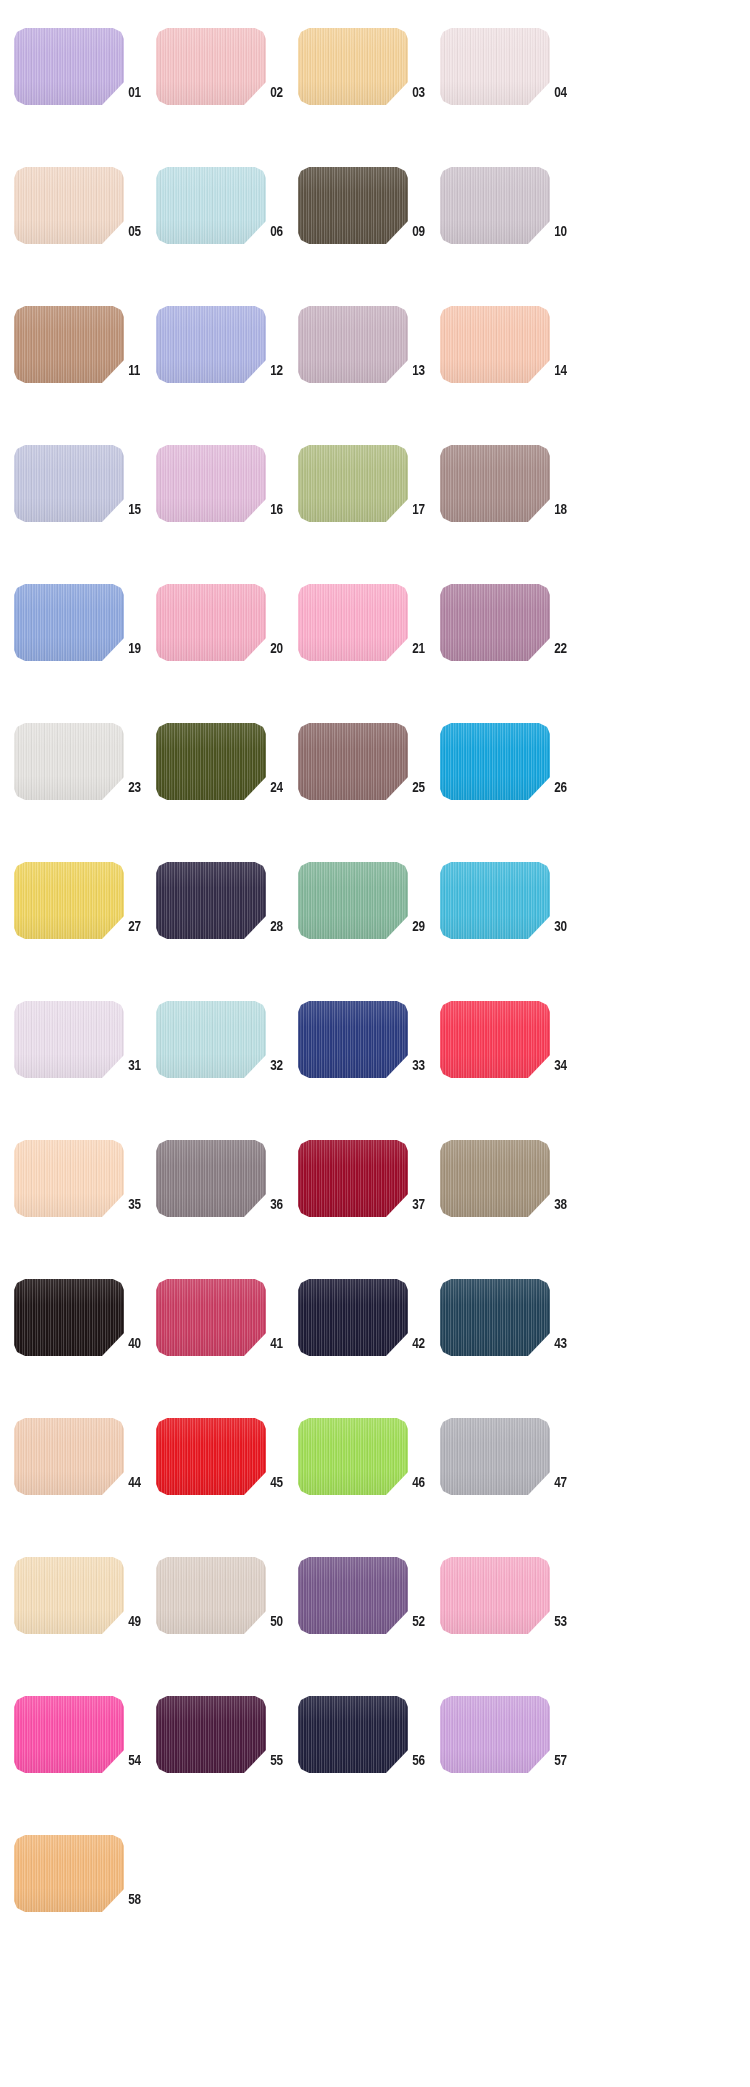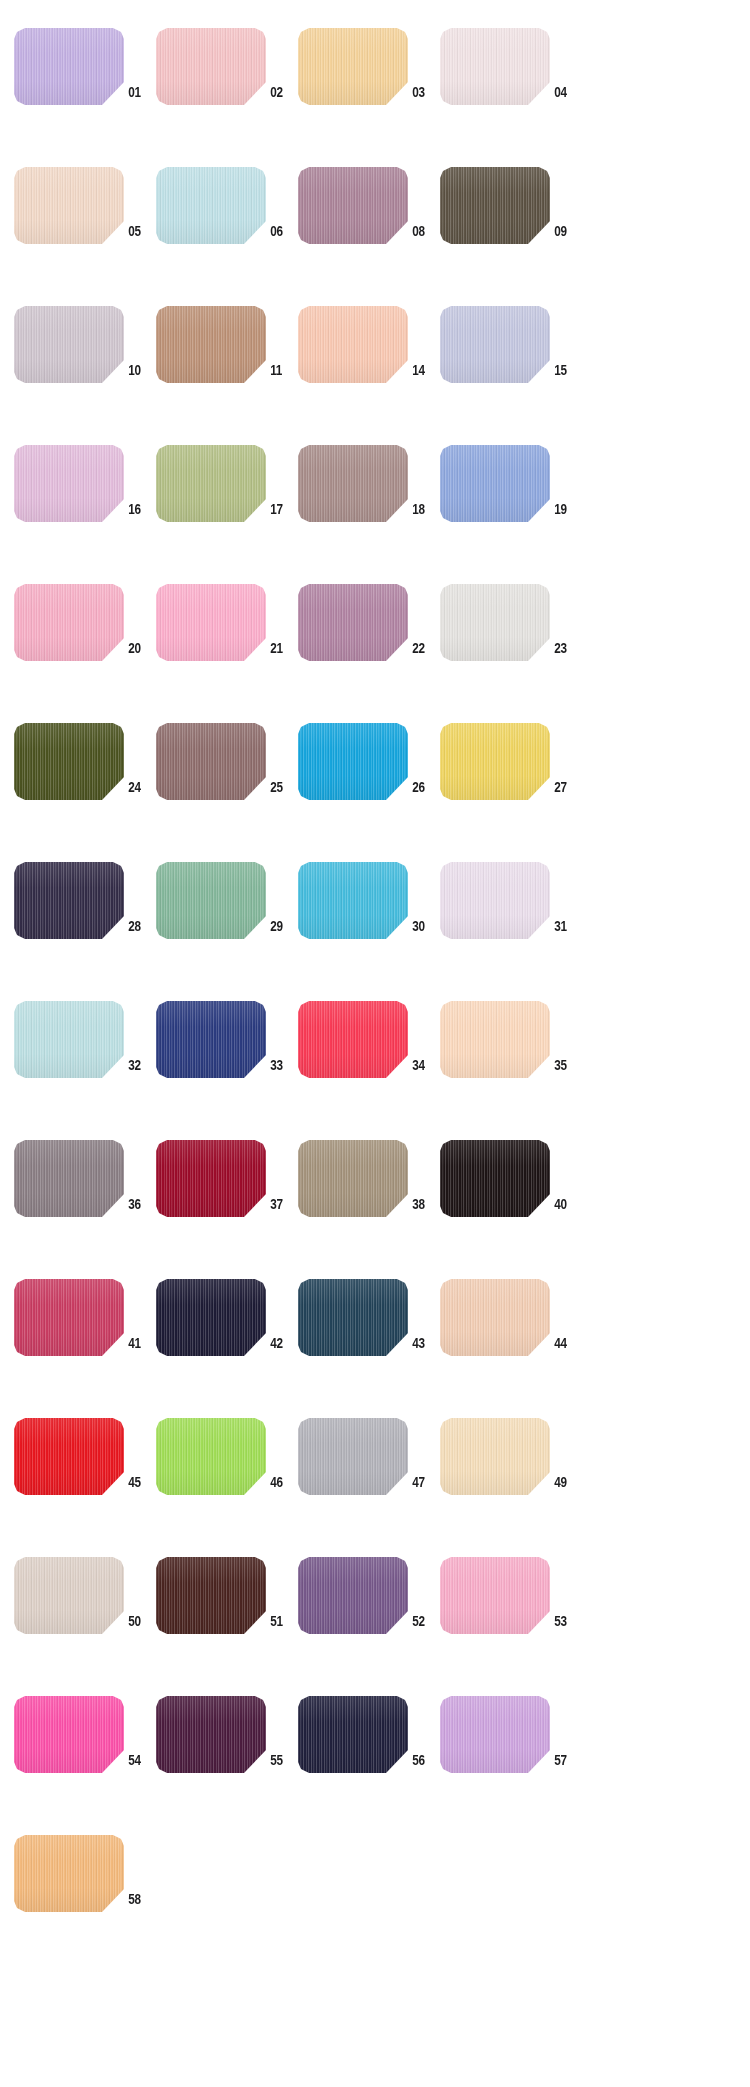--- a/index.html
+++ b/index.html
@@ -151,27 +151,20 @@
         <div class="chip-label">05</div>
       </div>
       <div class="swatch-cell">
         <div class="chip" style="background-color: rgb(191, 224, 230);">
           <div class="weave"></div>
           <div class="sheen"></div>
         </div>
         <div class="chip-label">06</div>
       </div>
       <div class="swatch-cell">
-        <div class="chip" style="background-color: rgb(171, 132, 153);">
-          <div class="weave"></div>
-          <div class="sheen"></div>
-        </div>
-        <div class="chip-label">08</div>
-      </div>
-      <div class="swatch-cell">
         <div class="chip" style="background-color: rgb(92, 82, 67);">
           <div class="weave"></div>
           <div class="sheen"></div>
         </div>
         <div class="chip-label">09</div>
       </div>
       <div class="swatch-cell">
         <div class="chip" style="background-color: rgb(207, 197, 206);">
           <div class="weave"></div>
           <div class="sheen"></div>
@@ -179,20 +172,34 @@
         <div class="chip-label">10</div>
       </div>
       <div class="swatch-cell">
         <div class="chip" style="background-color: rgb(189, 146, 119);">
           <div class="weave"></div>
           <div class="sheen"></div>
         </div>
         <div class="chip-label">11</div>
       </div>
       <div class="swatch-cell">
+        <div class="chip" style="background-color: rgb(174, 180, 228);">
+          <div class="weave"></div>
+          <div class="sheen"></div>
+        </div>
+        <div class="chip-label">12</div>
+      </div>
+      <div class="swatch-cell">
+        <div class="chip" style="background-color: rgb(201, 180, 194);">
+          <div class="weave"></div>
+          <div class="sheen"></div>
+        </div>
+        <div class="chip-label">13</div>
+      </div>
+      <div class="swatch-cell">
         <div class="chip" style="background-color: rgb(248, 200, 178);">
           <div class="weave"></div>
           <div class="sheen"></div>
         </div>
         <div class="chip-label">14</div>
       </div>
       <div class="swatch-cell">
         <div class="chip" style="background-color: rgb(195, 198, 223);">
           <div class="weave"></div>
           <div class="sheen"></div>
@@ -422,27 +429,20 @@
           <div class="sheen"></div>
         </div>
         <div class="chip-label">49</div>
       </div>
       <div class="swatch-cell">
         <div class="chip" style="background-color: rgb(221, 208, 199);">
           <div class="weave"></div>
           <div class="sheen"></div>
         </div>
         <div class="chip-label">50</div>
-      </div>
-      <div class="swatch-cell">
-        <div class="chip" style="background-color: rgb(74, 36, 32);">
-          <div class="weave"></div>
-          <div class="sheen"></div>
-        </div>
-        <div class="chip-label">51</div>
       </div>
       <div class="swatch-cell">
         <div class="chip" style="background-color: rgb(118, 88, 138);">
           <div class="weave"></div>
           <div class="sheen"></div>
         </div>
         <div class="chip-label">52</div>
       </div>
       <div class="swatch-cell">
         <div class="chip" style="background-color: rgb(247, 172, 200);">

